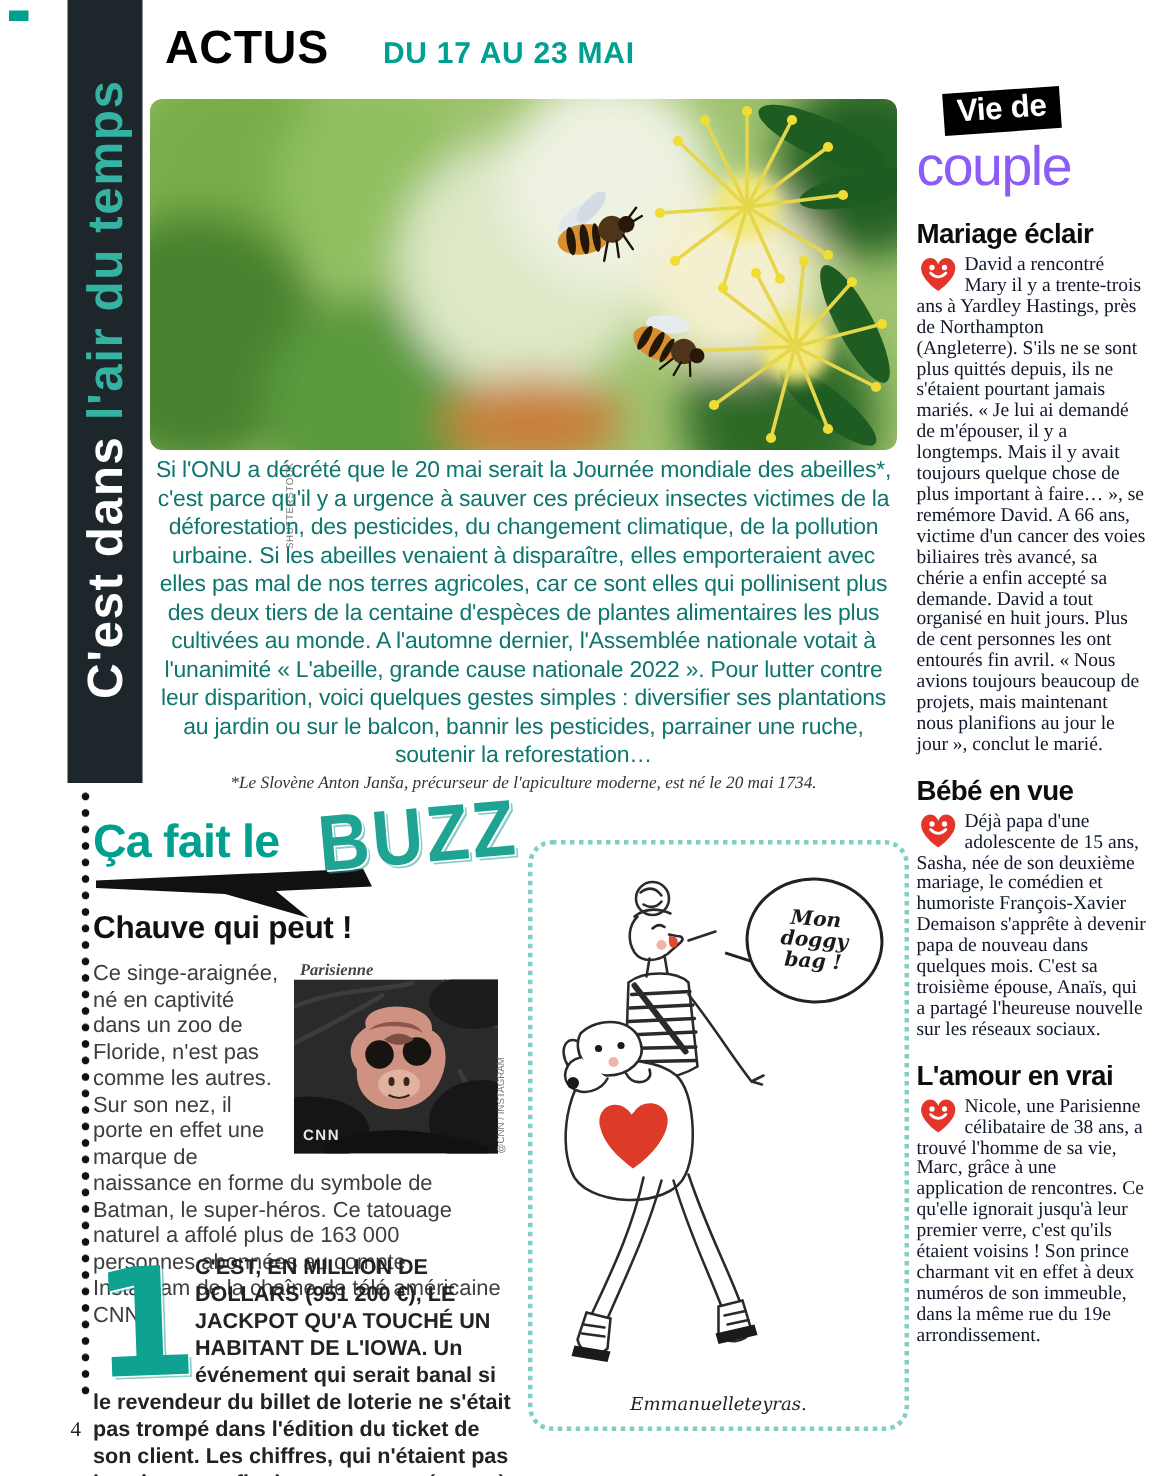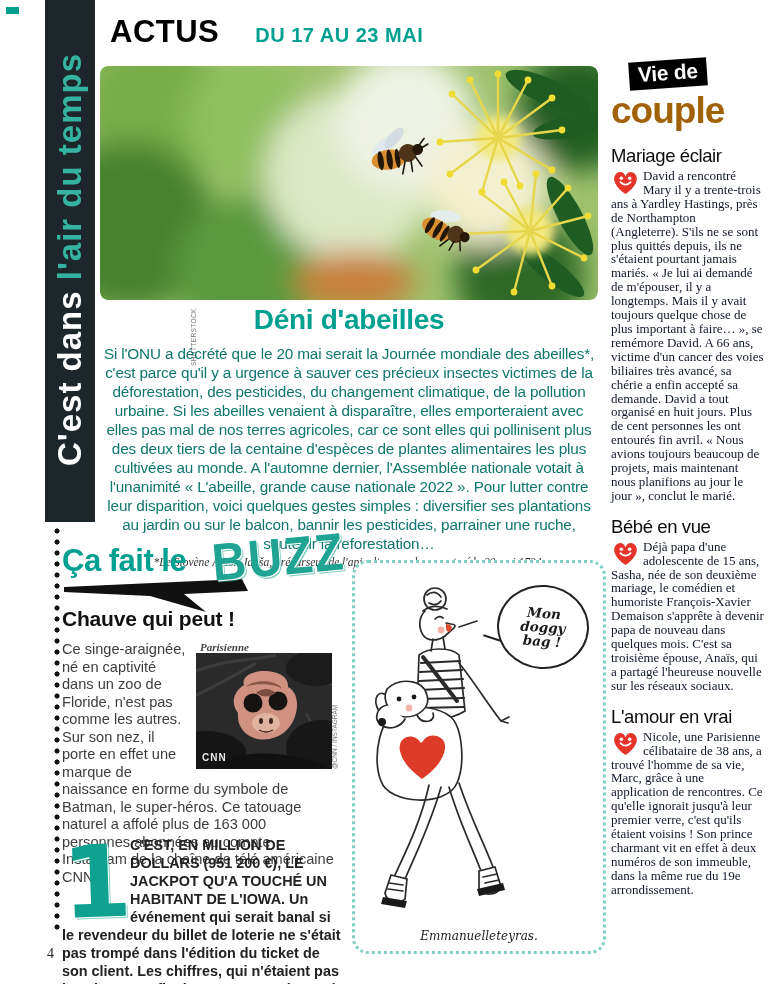--- a/index.html
+++ b/index.html
@@ -106,22 +106,22 @@
     position:absolute; bottom:8px; left:0; width:100%; text-align:center;
     font-family:"DejaVu Serif", serif; font-style:italic; font-size:12px; color:#222;
   }
 
   
   .right-col { position:absolute; left:611px; top:60px; width:154px; }
   .couple-badge {
     display:inline-block; background:#000; color:#fff; font-size:21px; font-weight:800;
     padding:1px 9px 3px; transform:rotate(-4deg); margin-left:18px; letter-spacing:-.3px;
   }
-  .couple-title { font-size:37px; font-weight:700; color:#a16207; letter-spacing:-1px; margin-top:2px; }
-  .rc-heading { font-size:18.5px; font-weight:400; color:#0d0d0d; letter-spacing:-.4px; margin-top:13px; margin-bottom:2px; }
+  .couple-title { font-size:37px; font-weight:400; color:#8b5cf6; letter-spacing:-1px; margin-top:2px; }
+  .rc-heading { font-size:18.5px; font-weight:700; color:#0d0d0d; letter-spacing:-.4px; margin-top:13px; margin-bottom:2px; }
   .rc-body { font-family:"Liberation Serif", serif; font-size:13px; line-height:13.9px; color:#0f172a; }
   .heart-icon { float:left; width:29px; height:25px; margin:1px 3px 0 0; }
 
   .clearfix::after { content:""; display:block; clear:both; }
 </style>
 </head>
 <body>
 
 <div class="page">
 
@@ -230,21 +230,20 @@
           <g stroke="#1b1208" stroke-width="1.5" fill="none" stroke-linecap="round">
             <path d="M1 9 L-3 19 M7 8 L7 18 M12 5 L17 13"></path>
           </g>
         </g>
       </g>
     </svg>
     <div class="credit-vert credit-shutterstock">SHUTTERSTOCK</div>
   </div>
 
   <div class="article">
-    <div class="article-title">Déni d'abeilles</div>
     <div class="article-body">Si l'ONU a décrété que le 20 mai serait la Journée mondiale des abeilles*, c'est parce qu'il y a urgence à sauver ces précieux insectes victimes de la déforestation, des pesticides, du changement climatique, de la pollution urbaine. Si les abeilles venaient à disparaître, elles emporteraient avec elles pas mal de nos terres agricoles, car ce sont elles qui pollinisent plus des deux tiers de la centaine d'espèces de plantes alimentaires les plus cultivées au monde. A l'automne dernier, l'Assemblée nationale votait à l'unanimité « L'abeille, grande cause nationale 2022 ». Pour lutter contre leur disparition, voici quelques gestes simples : diversifier ses plantations au jardin ou sur le balcon, bannir les pesticides, parrainer une ruche, soutenir la reforestation…</div>
     <div class="article-footnote">*Le Slovène Anton Janša, précurseur de l'apiculture moderne, est né le 20 mai 1734.</div>
   </div>
 
   <div class="buzz">
     <div class="buzz-kicker-row">
       <span class="buzz-kicker">Ça fait le</span>
       <svg class="buzz-bolt" width="280" height="36" viewBox="0 0 280 36">
         <polygon points="0,8 178,0 184,12 120,15 142,33 86,17 0,13" fill="#111"></polygon>
       </svg>

